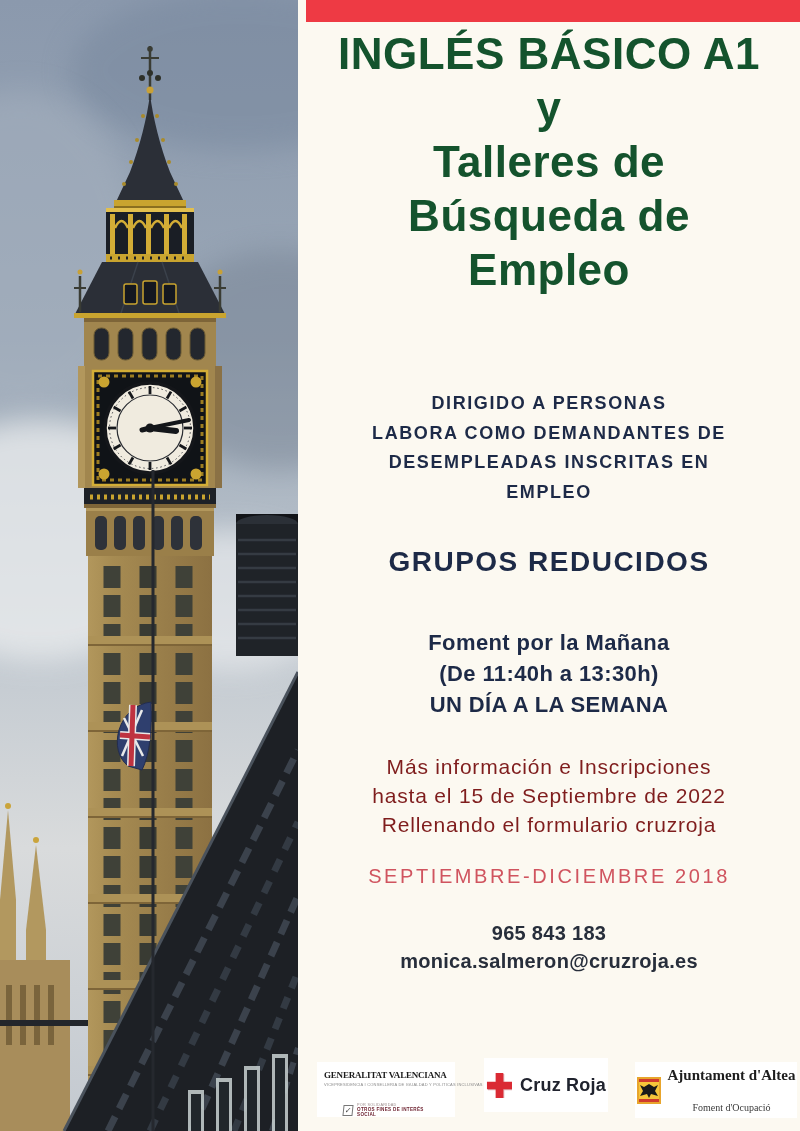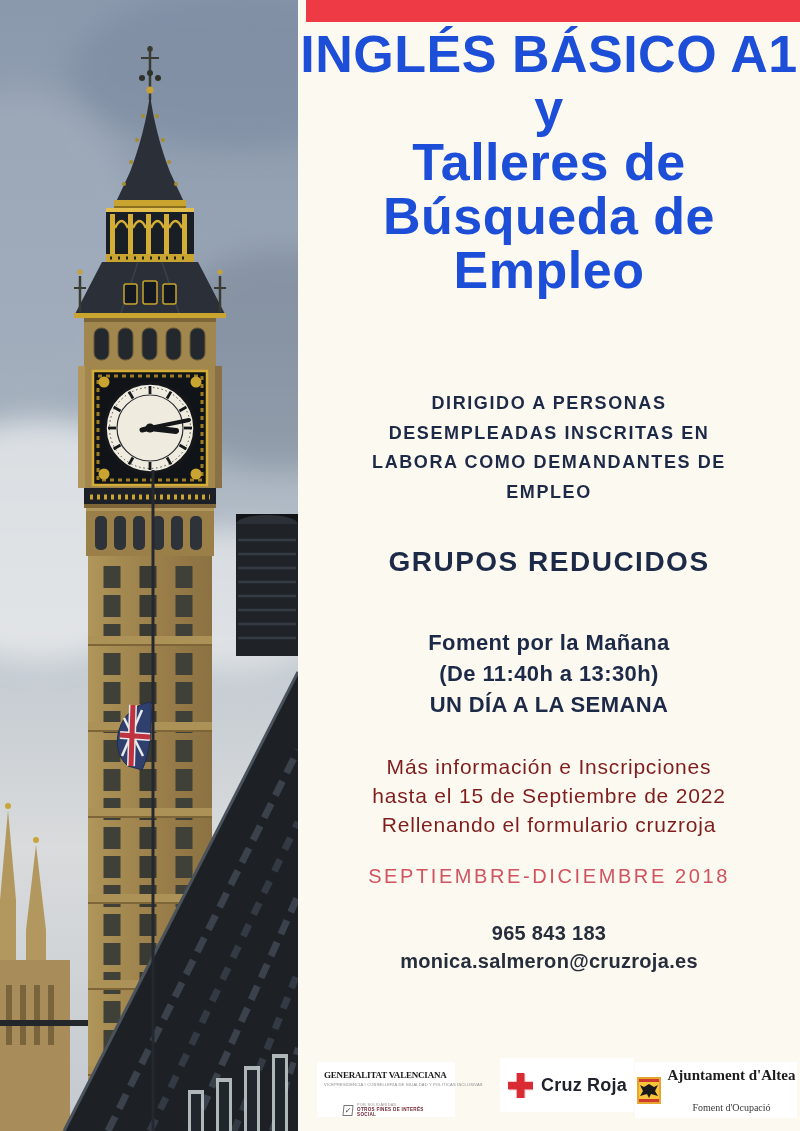--- a/index.html
+++ b/index.html
@@ -2,40 +2,40 @@
 <html><head>
 <meta charset="utf-8">
 <style>
   html,body{margin:0;padding:0;width:800px;height:1131px;overflow:hidden;
     background:#fcf9f1;font-family:"Liberation Sans",sans-serif;}
   .poster{position:relative;width:800px;height:1131px;background:#fcf9f1;}
   .photo{position:absolute;left:0;top:0;width:298px;height:1131px;}
   .panel{position:absolute;left:298px;top:0;width:502px;height:1131px;background:#fcf9f1;}
   .topbar{position:absolute;left:8px;top:0;width:494px;height:22px;background:#ee3a44;}
   .block{position:absolute;left:0;width:100%;text-align:center;}
-  .title{top:27px;font-size:52px;line-height:54px;font-weight:800;color:#1d4ed8;letter-spacing:0.5px;}
+  .title{top:27px;font-size:44px;line-height:54px;font-weight:800;color:#14532d;letter-spacing:0.5px;}
   .audience{top:389px;font-size:18px;line-height:29.5px;font-weight:700;color:#1d2a47;letter-spacing:1.6px;}
   .groups{top:546px;font-size:28px;font-weight:700;color:#1d2a47;letter-spacing:1.5px;}
   .schedule{top:627px;font-size:22px;line-height:31px;font-weight:700;color:#1d2a47;letter-spacing:0.4px;}
   .registration{top:752px;font-size:21px;line-height:29px;font-weight:400;color:#7f1d1d;letter-spacing:0.8px;}
   .period{top:865px;font-size:20px;font-weight:500;color:#d0545f;letter-spacing:2.6px;}
   .contact{top:920px;font-size:20px;line-height:27.5px;font-weight:700;color:#272e3b;letter-spacing:0.3px;}
   .logo-box{position:absolute;background:#ffffff;}
   .gv-box{left:19px;top:1062px;width:138px;height:55px;padding:4px 20px 2px 4px;box-sizing:border-box;}
   .gv-row{display:flex;align-items:flex-start;gap:3px;}
   .gv-texts{flex:1;}
   .gv-title{font-family:"Liberation Serif",serif;font-weight:700;font-size:9px;letter-spacing:-0.2px;
     color:#1b1b1b;white-space:nowrap;margin-top:4px;}
   .gv-sub{font-size:4px;color:#8a8a8a;letter-spacing:0.2px;white-space:nowrap;margin-top:2px;}
   .gv-note{display:flex;align-items:center;gap:4px;margin:5px 0 0 22px;}
   .gv-check{width:9px;height:9px;border:1px solid #777;color:#444;font-size:8px;line-height:9px;
     text-align:center;transform:skewX(-6deg);}
   .gv-note-l1{font-size:3.8px;color:#9a8a8a;letter-spacing:0.3px;}
   .gv-note-l2{font-size:4.6px;font-weight:700;color:#6d2230;letter-spacing:0.3px;}
-  .cr-box{left:202px;top:1058px;width:134px;height:54px;display:flex;align-items:center;
+  .cr-box{left:186px;top:1058px;width:124px;height:54px;display:flex;align-items:center;
     justify-content:center;gap:8px;}
   .cr-name{font-size:18px;font-weight:700;color:#20232e;letter-spacing:0.2px;}
   .altea-box{left:337px;top:1062px;width:162px;height:56px;display:flex;align-items:center;
     justify-content:center;gap:7px;}
   .altea-name{font-family:"Liberation Serif",serif;font-size:15px;font-weight:700;color:#1d1d1d;white-space:nowrap;}
   .altea-sub{font-family:"Liberation Serif",serif;font-size:10px;color:#3a3a3a;text-align:center;margin-top:18px;}
 </style>
 </head>
 <body>
 
@@ -264,22 +264,22 @@
     <div class="block title">
       <div>INGLÉS BÁSICO A1</div>
       <div>y</div>
       <div>Talleres de</div>
       <div>Búsqueda de</div>
       <div>Empleo</div>
     </div>
 
     <div class="block audience">
       <div>DIRIGIDO A PERSONAS</div>
+      <div>LABORA COMO DEMANDANTES DE</div>
       <div>DESEMPLEADAS INSCRITAS EN</div>
-      <div>LABORA COMO DEMANDANTES DE</div>
       <div>EMPLEO</div>
     </div>
 
     <div class="block groups">GRUPOS REDUCIDOS</div>
 
     <div class="block schedule">
       <div>Foment por la Mañana</div>
       <div>(De 11:40h a 13:30h)</div>
       <div>UN DÍA A LA SEMANA</div>
     </div>

